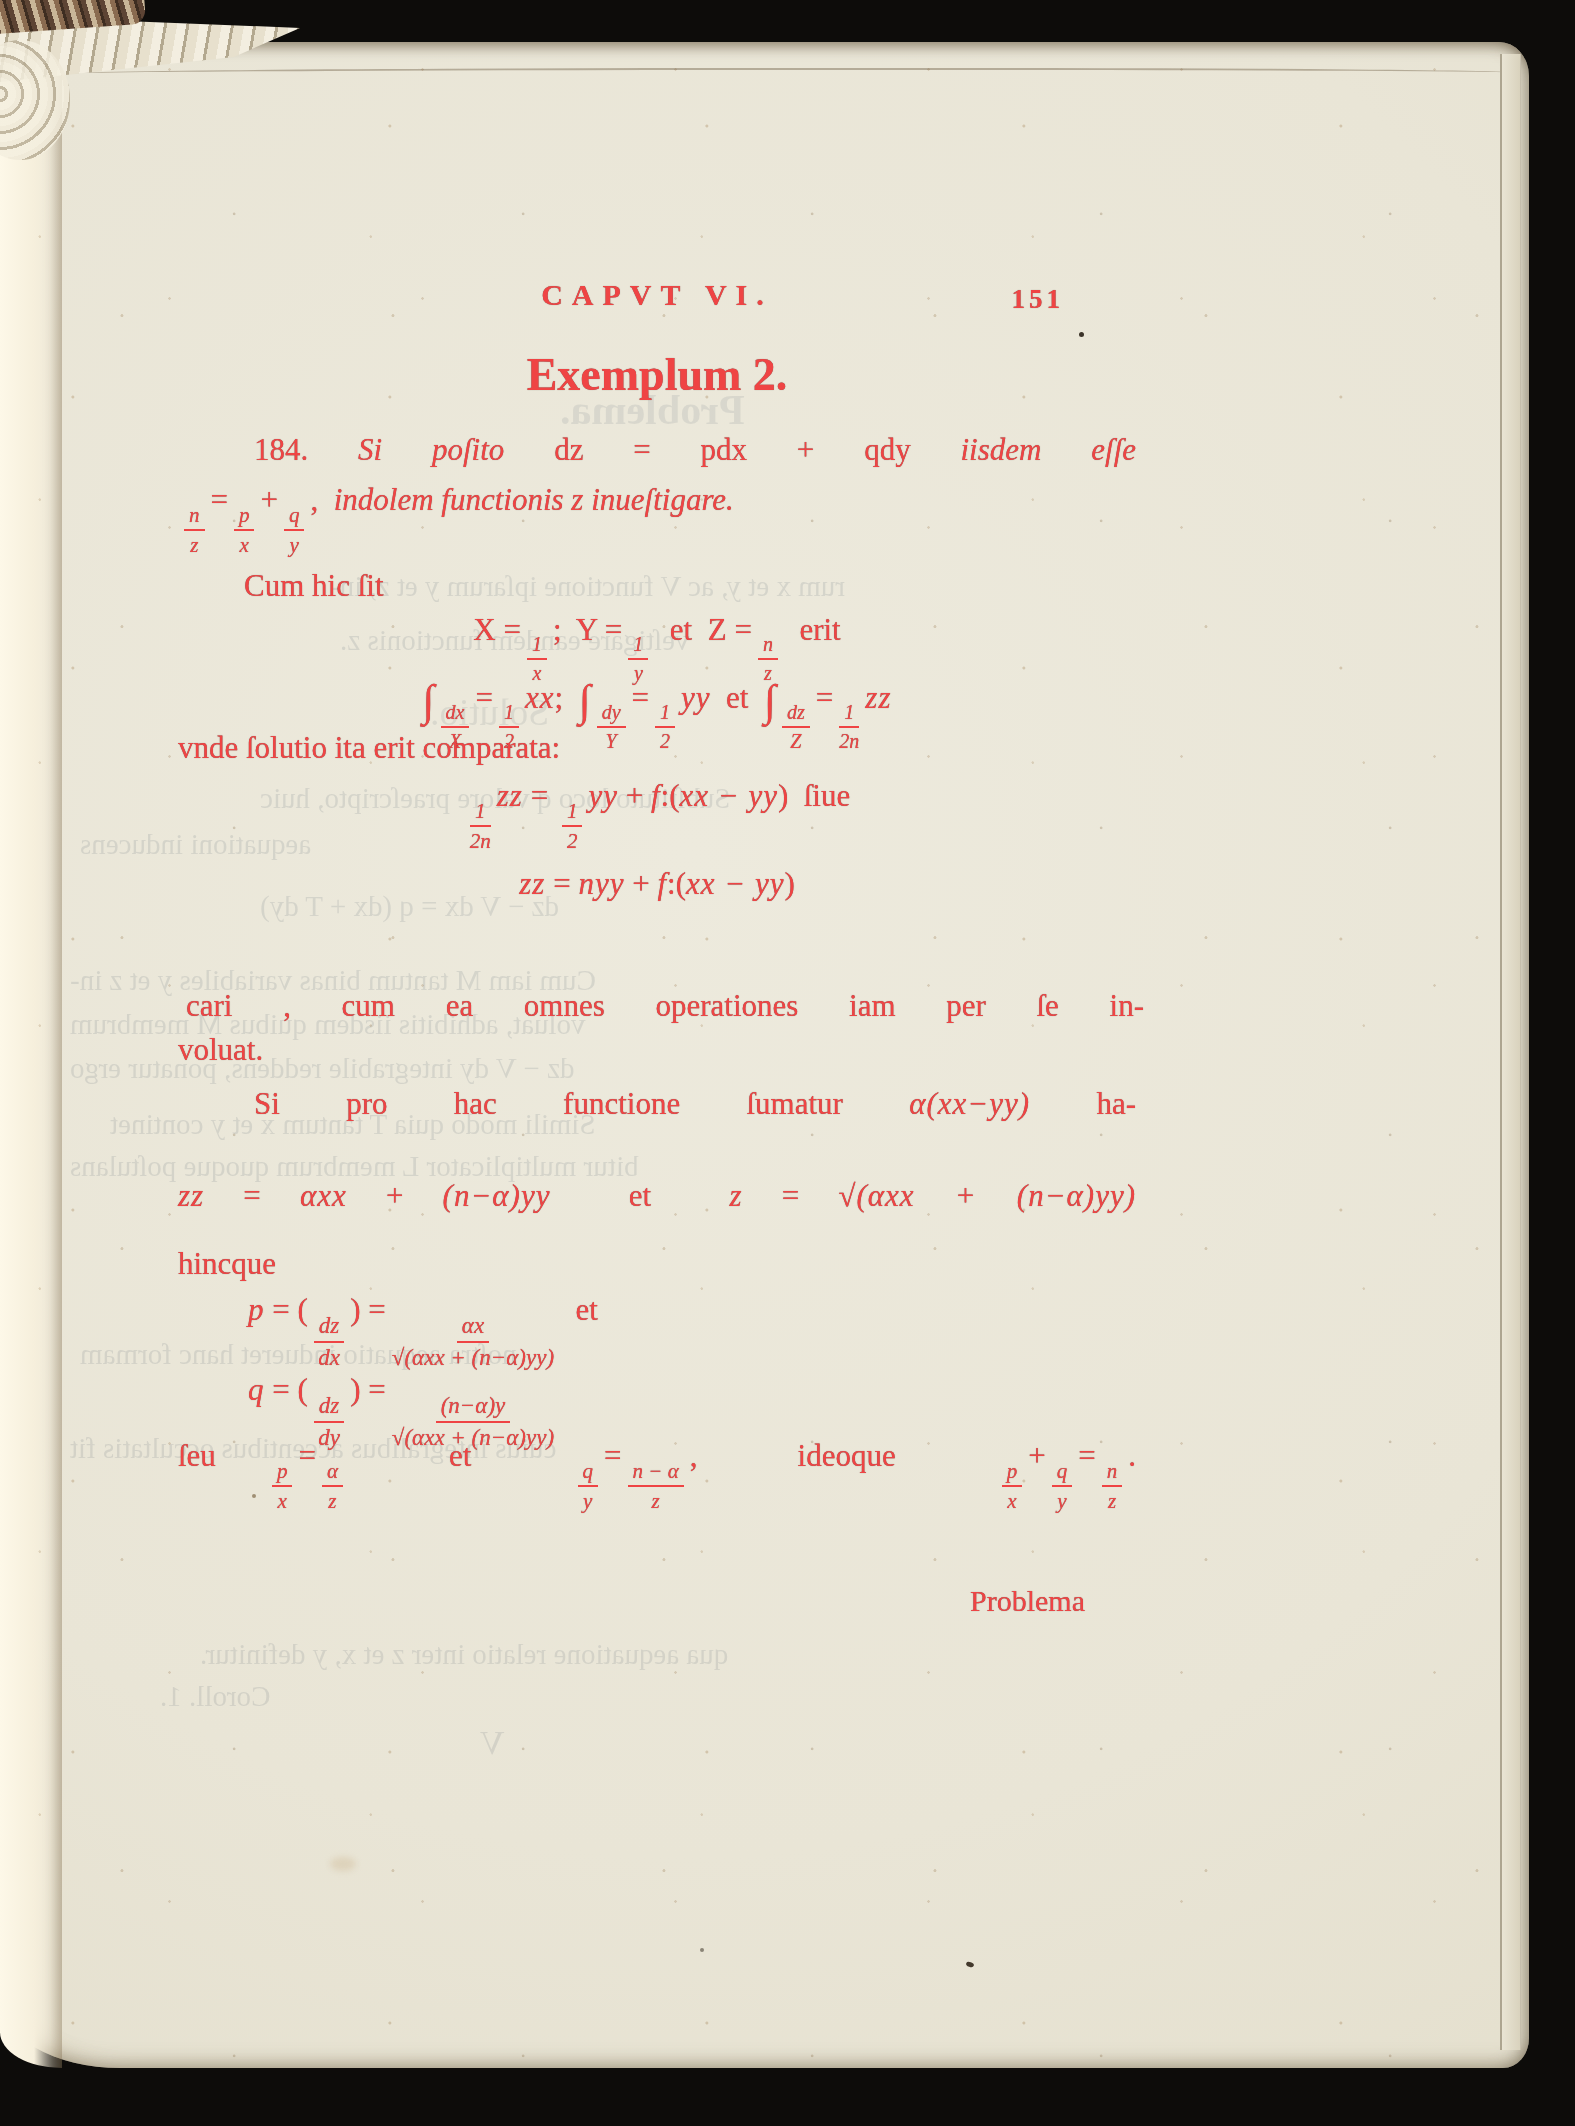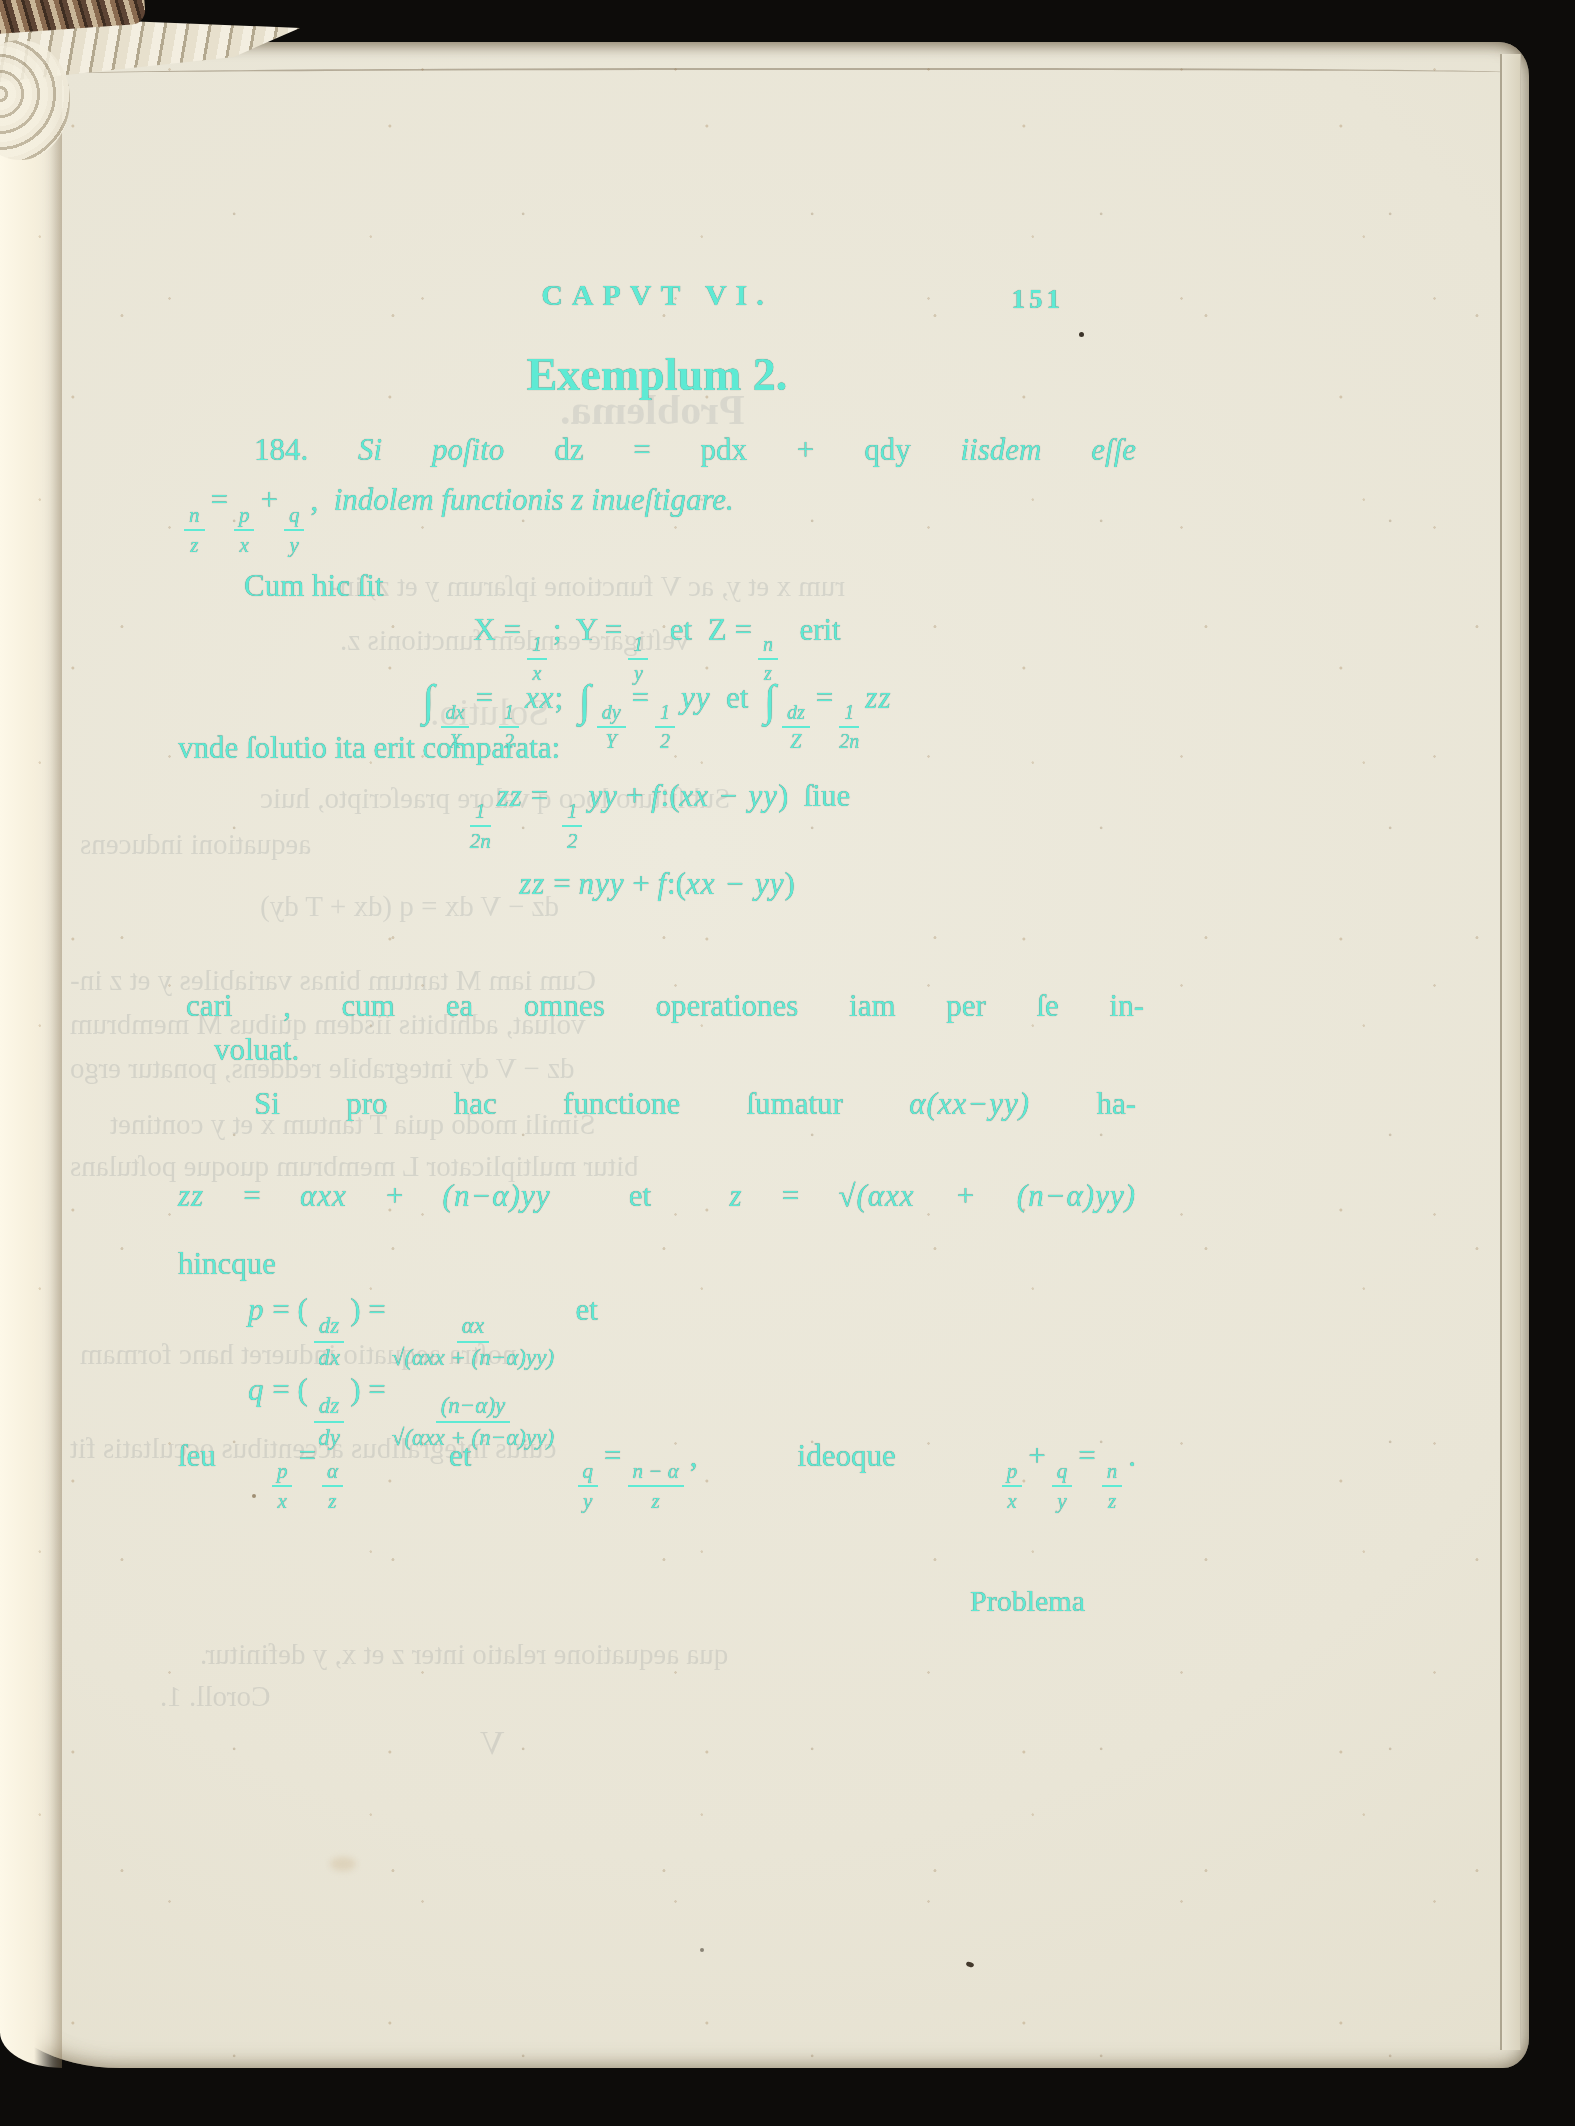--- a/index.html
+++ b/index.html
@@ -80,41 +80,41 @@
   .g9{top:1010px;left:70px;}
   .g10{top:1066px;left:110px;}
   .g11{top:1108px;left:70px;}
   .g12{top:1296px;left:80px;}
   .g13{top:1390px;left:70px;}
   .g14{top:1596px;left:200px;}
   .g15{top:1638px;left:160px;}
   .g16{top:1682px;left:480px;font-size:34px;}
 
   
-  .content{position:absolute;left:178px;top:0;width:958px;height:100%;z-index:3;color:#5eead4;
+  .content{position:absolute;left:178px;top:0;width:958px;height:100%;z-index:3;color:#ef4444;
            text-shadow:0 0 .7px rgba(45,38,32,.75);}
   .runhead{position:absolute;top:278px;left:0;width:100%;text-align:center;
            font-weight:bold;font-size:30px;letter-spacing:9px;}
   .pagenum{position:absolute;top:284px;right:72px;font-size:27px;font-weight:bold;letter-spacing:4px;}
   .title{position:absolute;top:348px;left:0;width:100%;text-align:center;font-size:46px;font-weight:600;}
 
   .ln{position:absolute;left:0;width:100%;font-size:31px;}
   .just{text-align:justify;text-align-last:justify;}
   .ctr{text-align:center;}
   .l-p1a{top:432px;text-indent:76px;}
   .l-p1b{top:482px;}
   .l-cum{top:568px;left:66px;width:auto;}
   .l-xyz{top:612px;}
   .l-int{top:680px;}
   .l-vnde{top:730px;}
   .l-sol1{top:778px;}
   .l-sol2{top:866px;}
   .l-ne1{top:942px;}
   .l-ne2{top:988px;margin-left:8px;}
-  .l-ne3{top:1032px;margin-left:36px;}
+  .l-ne3{top:1032px;}
   .l-sp1{top:1086px;text-indent:76px;}
   .l-sp2{top:1122px;}
   .l-part{top:1178px;}
   .l-hinc{top:1246px;}
   .l-p{top:1292px;left:70px;width:auto;}
   .l-q{top:1372px;left:70px;width:auto;}
   .l-fin{top:1438px;}
   .l-catch{top:1584px;left:auto;right:51px;width:auto;font-size:30px;}
 
   

